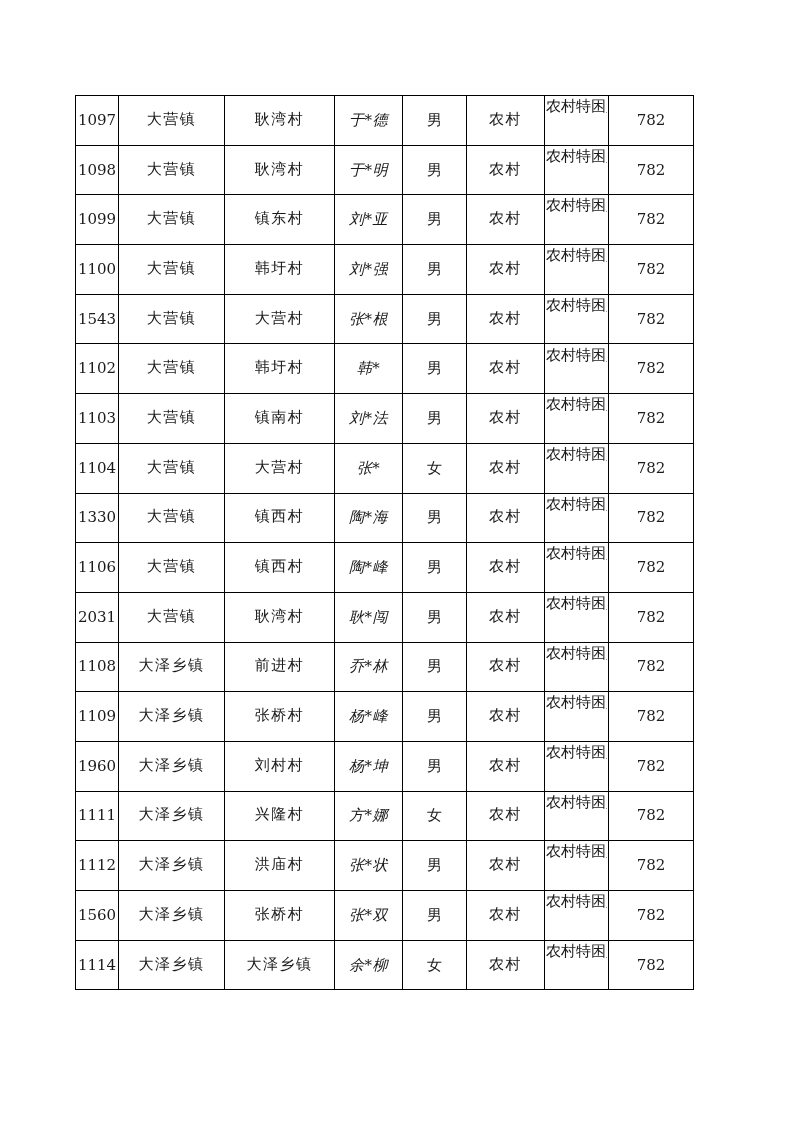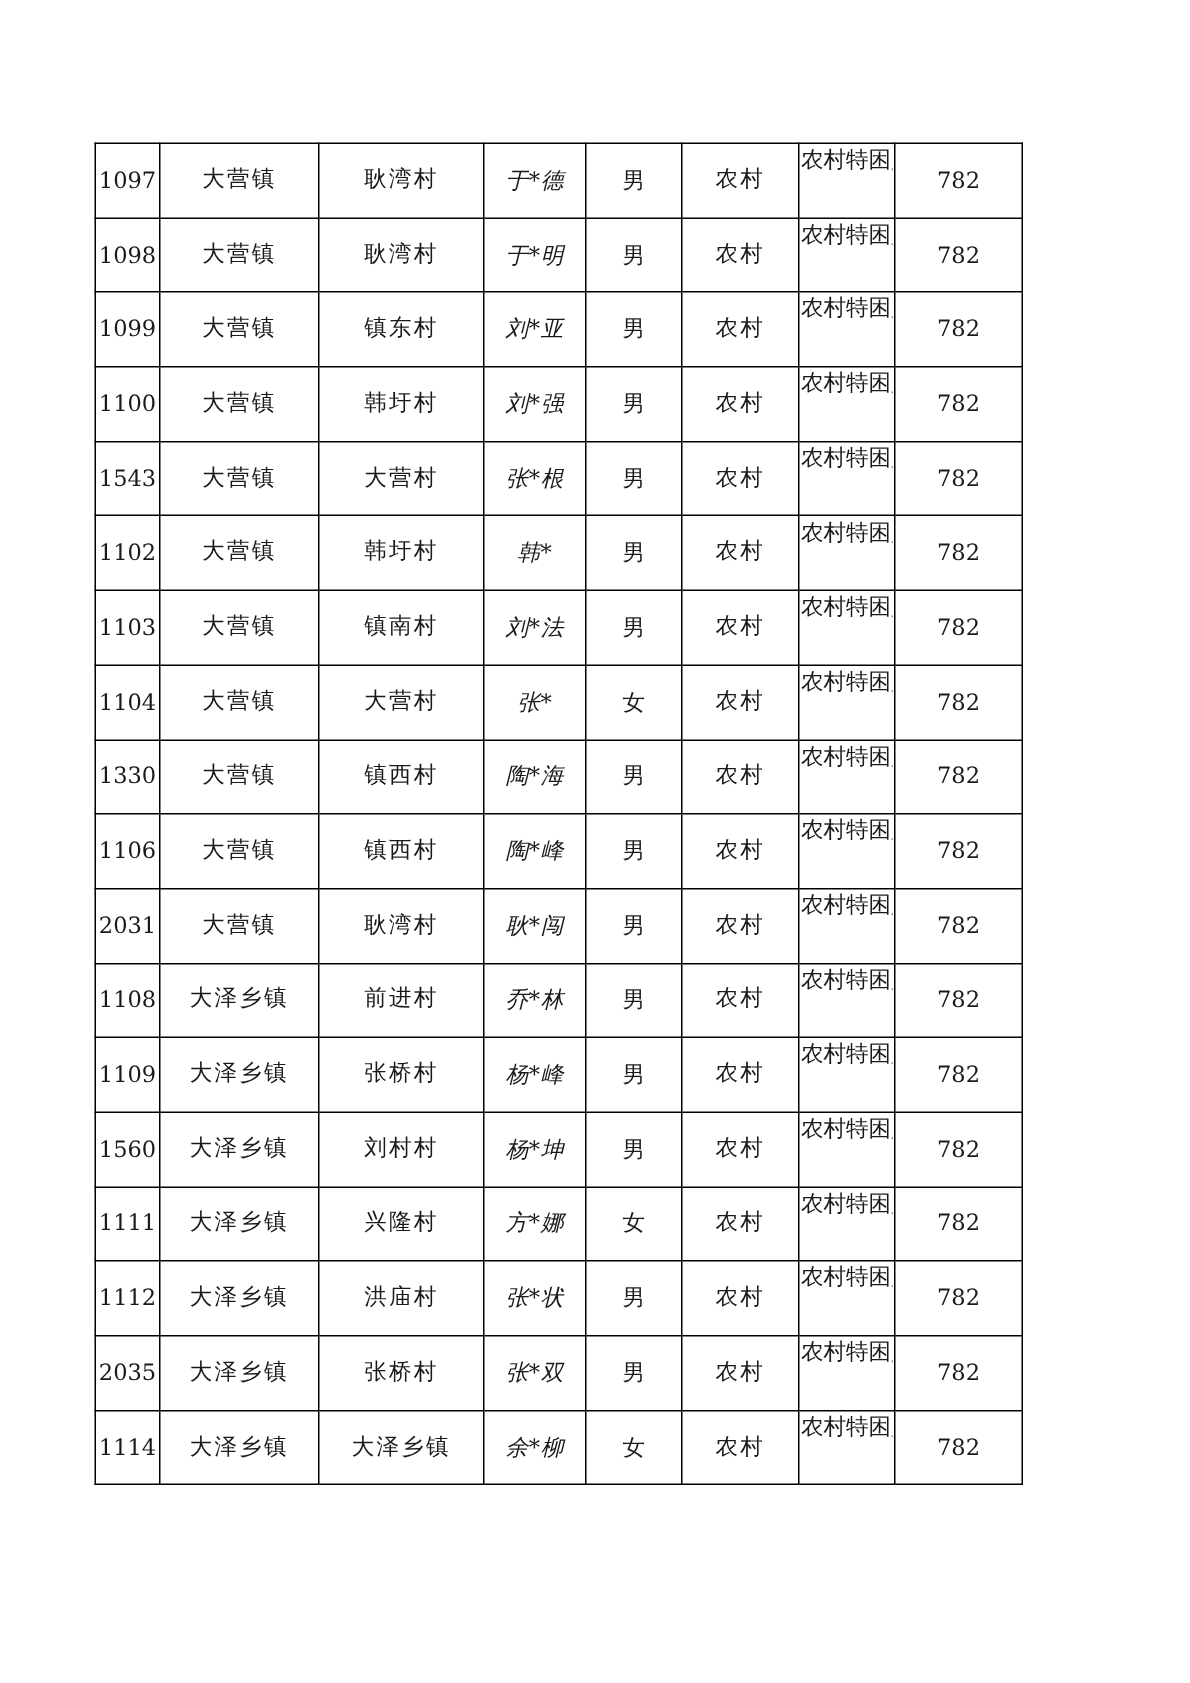--- a/index.html
+++ b/index.html
@@ -11,21 +11,21 @@
     position: relative;
     width: 793px;
     height: 1122px;
     background: #ffffff;
     font-family: "DejaVu Serif", "Liberation Serif", serif;
     color: #1a1a1a;
     overflow: hidden;
   }
   table.roster {
     position: absolute;
-    left: 63px;
+    left: 75px;
     top: 95px;
     border-collapse: collapse;
     table-layout: fixed;
   }
   table.roster tr {
     height: 49.7px;
   }
   table.roster td {
     border: 1.5px solid #000000;
     padding: 0;
@@ -227,21 +227,21 @@
     <td class="c-village">张桥村</td>
     <td class="c-name">杨*峰</td>
     <td class="c-gender">男</td>
     <td class="c-type">农村</td>
     <td class="c-category">
       <div class="cat-inner">农村特困人员分散供养</div>
     </td>
     <td class="c-amount">782</td>
   </tr>
         <tr>
-    <td class="c-id">1560</td>
+    <td class="c-id">1960</td>
     <td class="c-town">大泽乡镇</td>
     <td class="c-village">刘村村</td>
     <td class="c-name">杨*坤</td>
     <td class="c-gender">男</td>
     <td class="c-type">农村</td>
     <td class="c-category">
       <div class="cat-inner">农村特困人员分散供养</div>
     </td>
     <td class="c-amount">782</td>
   </tr>
@@ -263,21 +263,21 @@
     <td class="c-village">洪庙村</td>
     <td class="c-name">张*状</td>
     <td class="c-gender">男</td>
     <td class="c-type">农村</td>
     <td class="c-category">
       <div class="cat-inner">农村特困人员分散供养</div>
     </td>
     <td class="c-amount">782</td>
   </tr>
         <tr>
-    <td class="c-id">2035</td>
+    <td class="c-id">1560</td>
     <td class="c-town">大泽乡镇</td>
     <td class="c-village">张桥村</td>
     <td class="c-name">张*双</td>
     <td class="c-gender">男</td>
     <td class="c-type">农村</td>
     <td class="c-category">
       <div class="cat-inner">农村特困人员分散供养</div>
     </td>
     <td class="c-amount">782</td>
   </tr>

